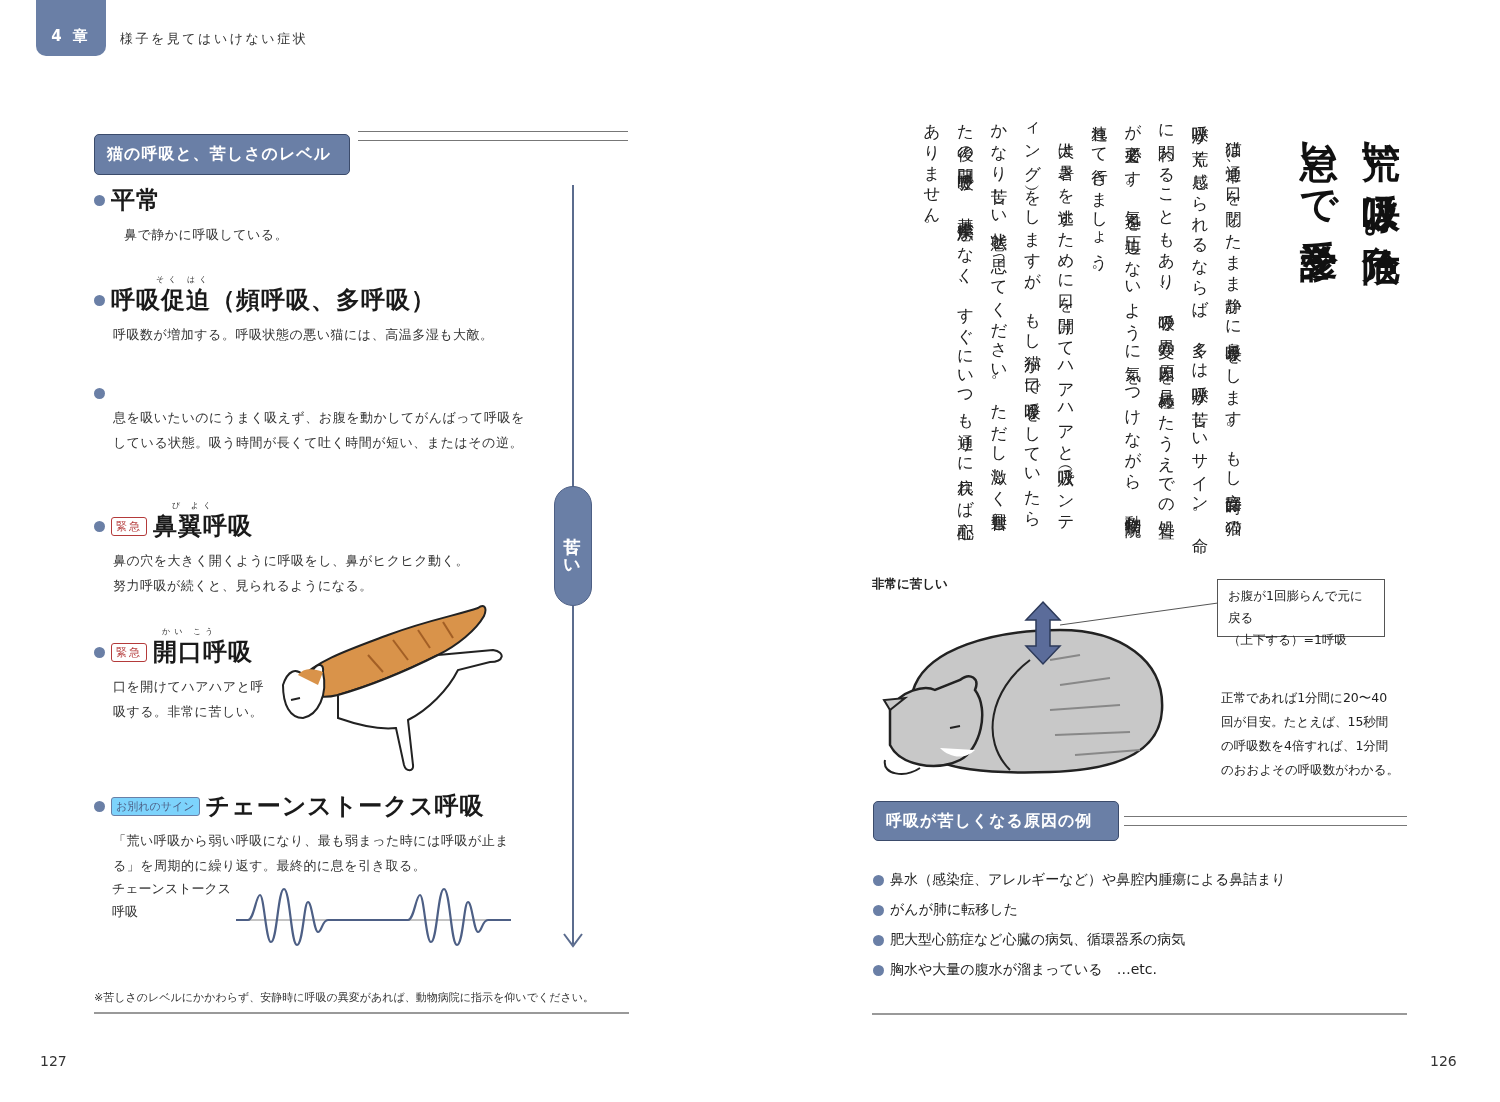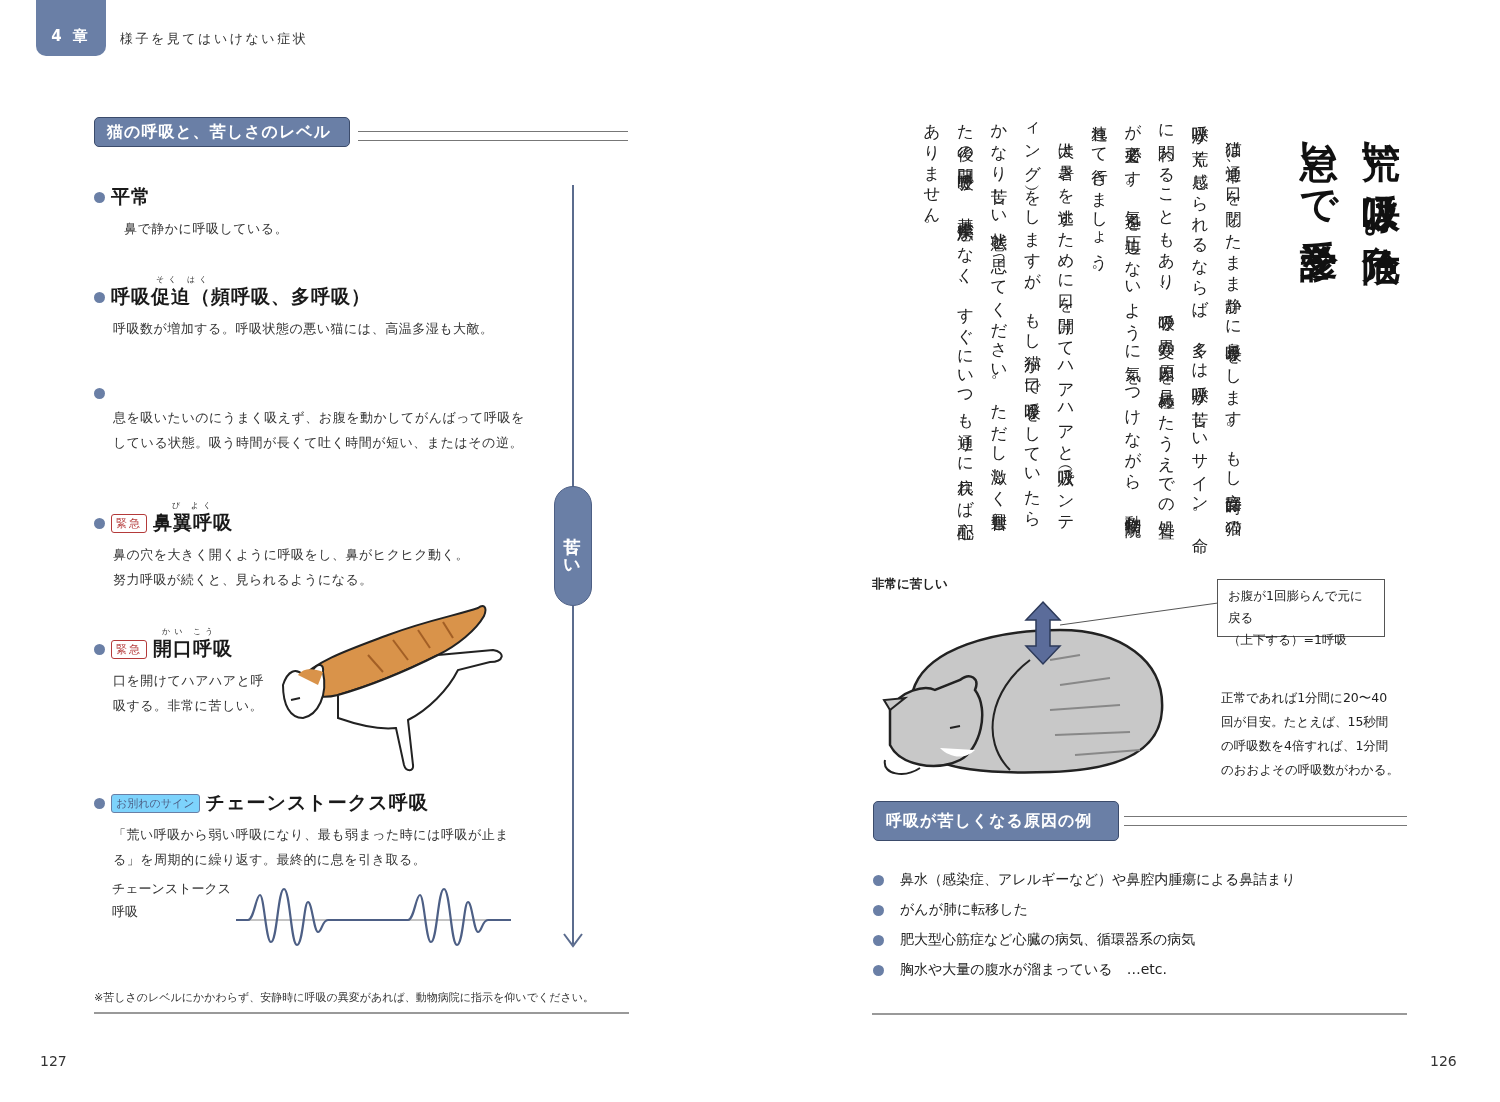--- a/index.html
+++ b/index.html
@@ -11,21 +11,21 @@
   
   .chapter-tab { left: 36px; top: -8px; width: 70px; height: 64px; background: #6a7fa6; border-radius: 0 0 10px 10px; color: #fff; display:flex; align-items:flex-end; justify-content:center; padding-bottom: 10px; font-size: 15px; font-weight: bold; letter-spacing: 3px; }
   .chapter-title { left: 120px; top: 30px; font-size: 13px; letter-spacing: 2.5px; color: #333; }
 
   
   .sec-head { background: #6a7fa6; color: #fff; border: 1.5px solid #3b4b6b; border-radius: 5px; font-weight: bold; font-size: 16px; display: flex; align-items: center; padding-left: 12px; letter-spacing: 1px; }
   .double-rule { height: 10px; border-top: 1.5px solid #777; border-bottom: 1.5px solid #777; }
 
   
   .lvl-dot { width: 11px; height: 11px; border-radius: 50%; background: #6a7fa6; display: inline-block; }
-  .lvl-title { font-size: 19px; font-weight: bold; color: #1a1a1a; letter-spacing: 1px; }
+  .lvl-title { font-size: 24px; font-weight: bold; color: #1a1a1a; letter-spacing: 1px; }
   .lvl-desc { font-size: 13px; line-height: 25px; color: #333; letter-spacing: .5px; }
   .ruby { font-size: 8px; color: #333; letter-spacing: 4px; }
   .badge-urgent { display:inline-block; font-size: 11px; color: #b43a3a; border: 1.3px solid #b43a3a; border-radius: 3px; padding: 1px 4px; background: #fff; letter-spacing: 2px; }
   .badge-farewell { display:inline-block; font-size: 11px; color: #4d5f85; border: 1.3px solid #6a7fa6; border-radius: 3px; padding: 1px 4px; background: #7dd3fc; }
 
   
   .level-line { left: 572px; width: 2px; background: #5b6c8e; }
   .level-pill { left: 554px; top: 486px; width: 38px; height: 120px; background: #6a7fa6; border: 1px solid #4d5f85; border-radius: 19px; color: #fff; font-weight: bold; font-size: 17px; writing-mode: vertical-rl; display:flex; align-items:center; justify-content:center; letter-spacing: 2px; }
 
   
@@ -35,29 +35,29 @@
   .body-vert p { text-indent: 1em; }
 
   .footnote { left: 94px; top: 990px; font-size: 11px; color: #333; }
   .rule { height: 2px; background: #999; }
   .page-num { font-size: 14px; color: #333; }
 
   .measure-title { left: 872px; top: 576px; font-size: 12.5px; font-weight: bold; color: #222; }
   .callout { left: 1217px; top: 579px; width: 168px; height: 58px; border: 1px solid #555; font-size: 12.5px; line-height: 22px; padding: 5px 10px; color: #222; background: #fff; }
   .measure-note { left: 1221px; top: 686px; font-size: 12.5px; line-height: 24px; color: #222; width: 200px; }
 
-  .cause-item { font-size: 14px; color: #222; display: flex; align-items: center; gap: 16px; height: 30px; }
+  .cause-item { font-size: 14px; color: #222; display: flex; align-items: center; gap: 6px; height: 30px; }
 </style>
 </head>
 <body>
 
 <div class="abs chapter-tab">4 章</div>
 <div class="abs chapter-title">様子を見てはいけない症状</div>
 
-<div class="abs sec-head" style="left:94px; top:117px; width:256px; height:30px;">猫の呼吸と、苦しさのレベル</div>
+<div class="abs sec-head" style="left:94px; top:134px; width:256px; height:41px;">猫の呼吸と、苦しさのレベル</div>
 <div class="abs double-rule" style="left:358px; top:131px; width:270px;"></div>
 
 <div class="abs level-line" style="top:185px; height:302px;"></div>
 <div class="abs level-pill">苦しい</div>
 <div class="abs level-line" style="top:606px; height:338px;"></div>
 <svg class="abs" style="left:562px; top:930px;" width="22" height="20" viewBox="0 0 22 20">
     <polyline points="2,4 11,16 20,4" fill="none" stroke="#5b6c8e" stroke-width="2"></polyline>
   </svg>
 
 <div class="abs" style="left:94px; top:184px;">

